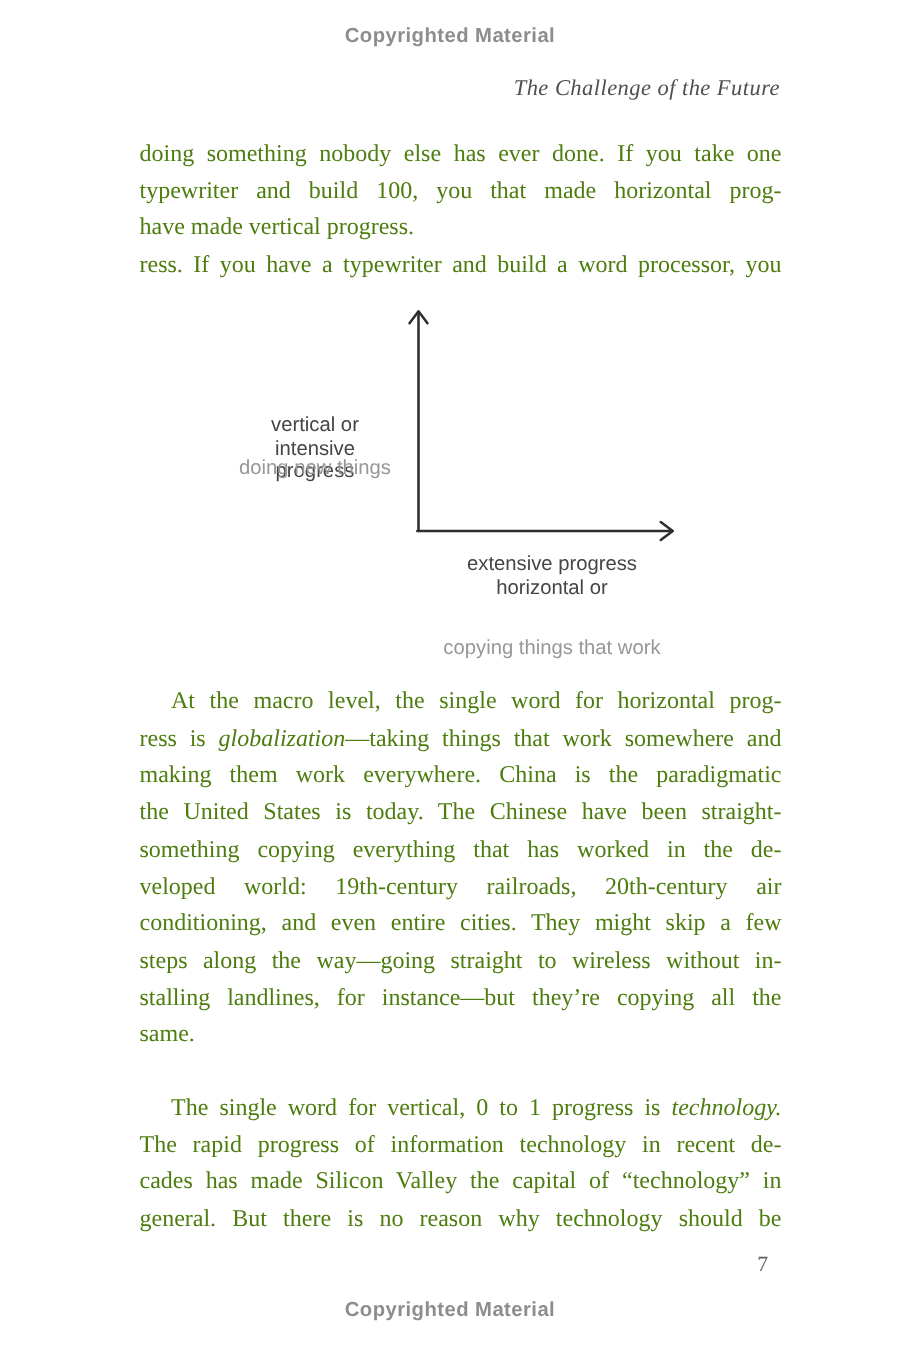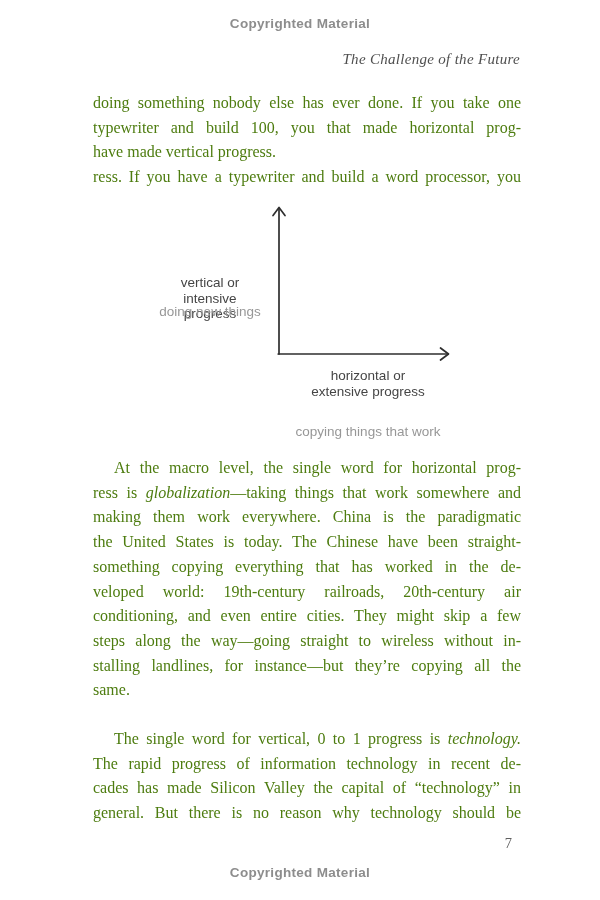--- a/index.html
+++ b/index.html
@@ -91,22 +91,22 @@
         <path d="M347.5,148 L355.5,154 L347.5,160"></path>
       </g>
     </svg>
     <div class="diag-label y-label">
       <div>vertical or</div>
       <div>intensive</div>
       <div>progress</div>
     </div>
     <div class="diag-sublabel y-sublabel">doing new things</div>
     <div class="diag-label x-label">
+      <div>extensive progress</div>
       <div>horizontal or</div>
-      <div>extensive progress</div>
     </div>
     <div class="diag-sublabel x-sublabel">copying things that work</div>
   </div>
 
   <div class="folio">7</div>
 
   <div class="banner banner-bottom">Copyrighted Material</div>
 
 </div>
 

